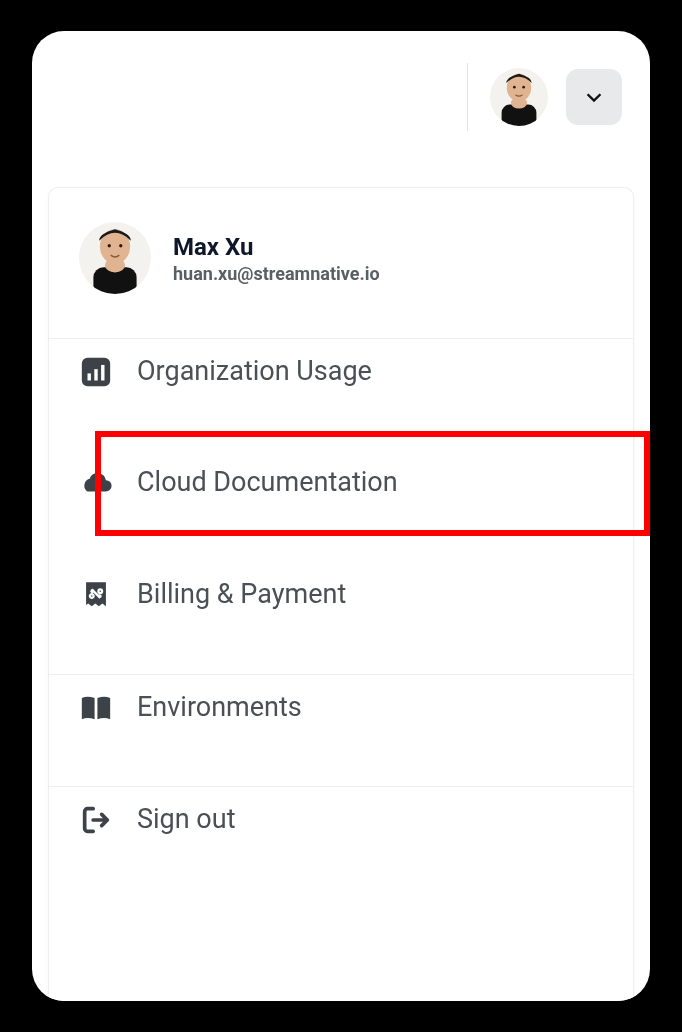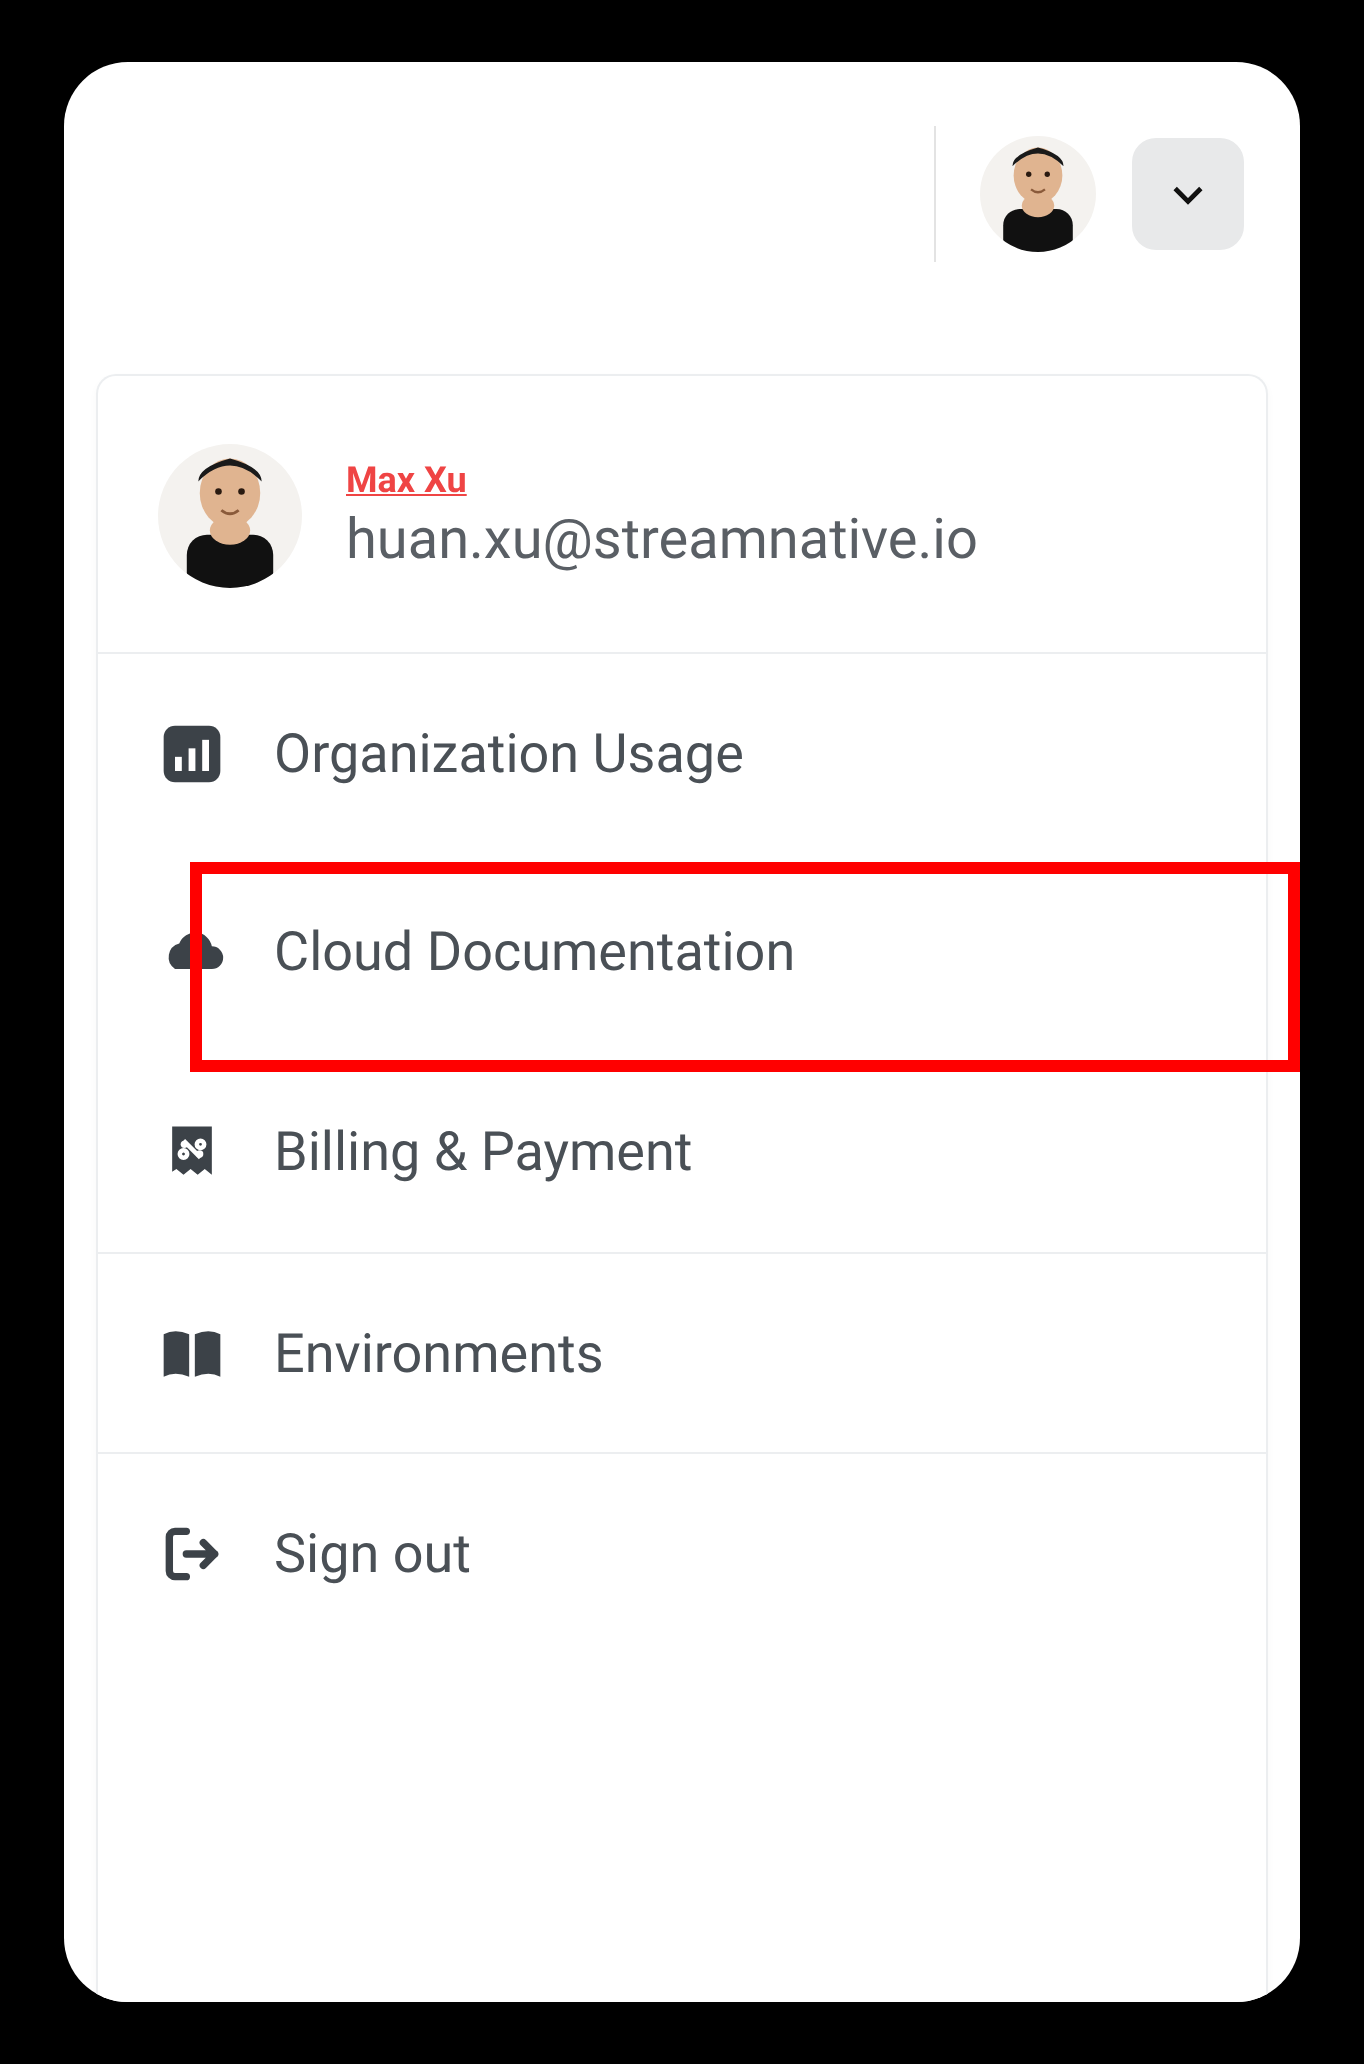--- a/index.html
+++ b/index.html
@@ -94,40 +94,40 @@
       align-items: center;
       gap: 22px;
       padding: 8px 30px 32px 30px;
     }
     .user-text {
       display: flex;
       flex-direction: column;
       gap: 2px;
     }
     .user-name {
+      font-size: 24px;
+      font-weight: 700;
+      color: #0f172a;
+    }
+    .user-email {
       font-size: 18px;
       font-weight: 700;
-      color: #ef4444;
-      text-decoration: underline;
-    }
-    .user-email {
-      font-size: 28px;
-      font-weight: 400;
       color: #5a5f65;
       text-align: right;
     }
     .menu-item {
       display: flex;
-      align-items: center;
+      align-items: flex-start;
       gap: 24px;
-      padding: 0 30px;
+      padding: 16px 30px;
       height: 100px;
       border-top: 1px solid #eceef0;
       cursor: pointer;
       position: relative;
+      margin-top: 12px;
     }
     .menu-item:first-of-type {
       border-top: 1px solid #eceef0;
     }
     .menu-item.no-border {
       border-top: none;
     }
     .menu-icon {
       width: 34px;
       height: 34px;

